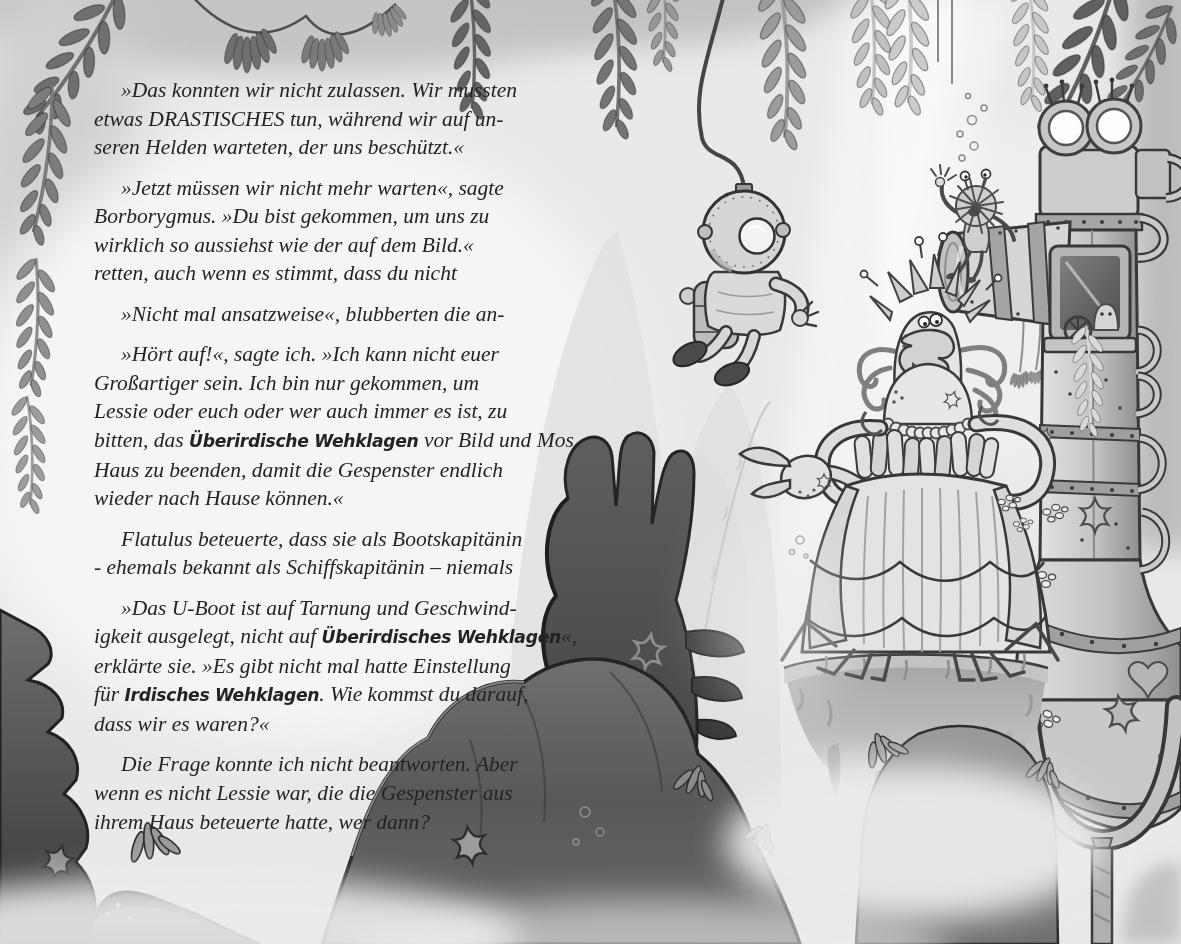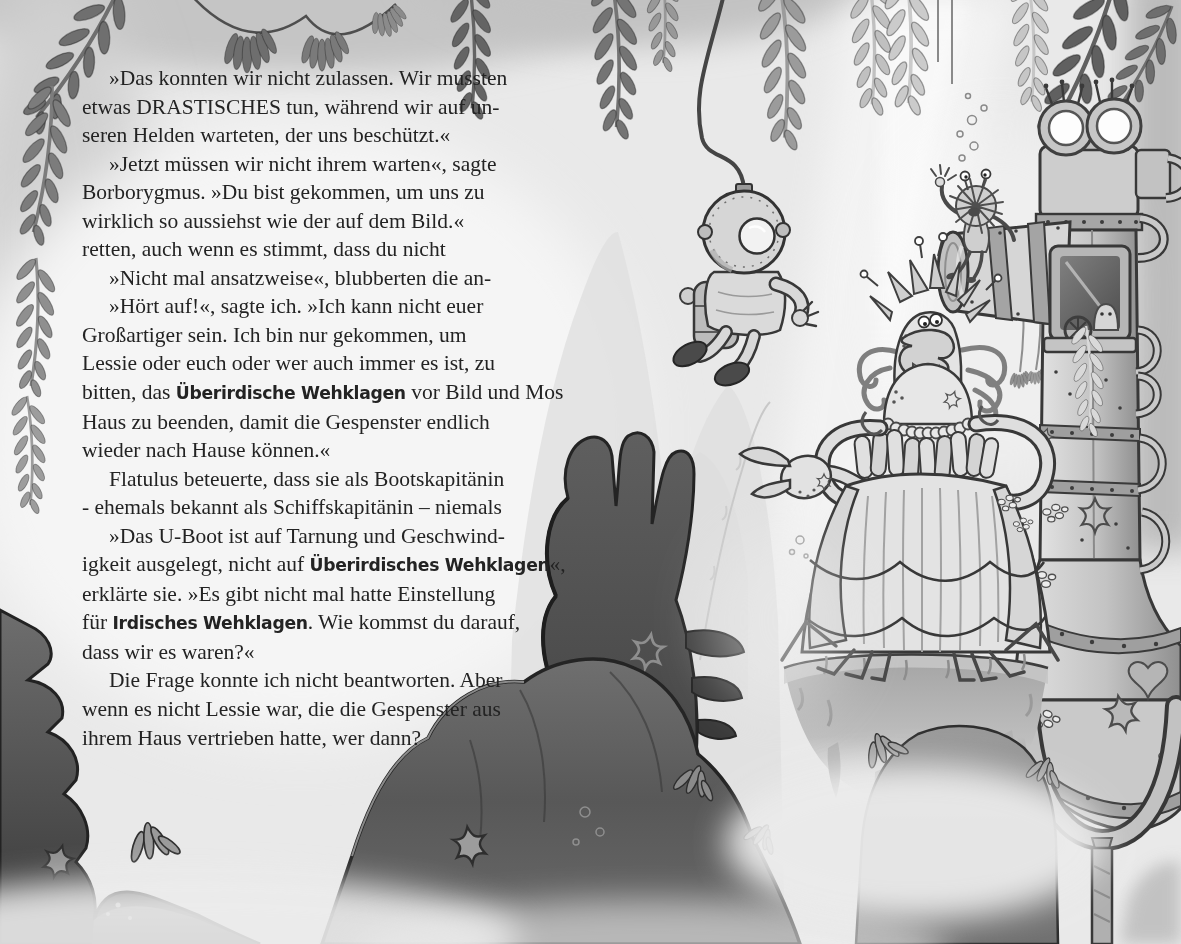--- a/index.html
+++ b/index.html
@@ -1,21 +1,21 @@
 <!DOCTYPE html>
 <html><head>
 <meta charset="utf-8">
 <style>
   html,body{margin:0;padding:0;background:#dcdcdc;}
   .page{position:relative;width:1181px;height:944px;background:#e9e9e9;overflow:hidden;}
   .art{position:absolute;left:0;top:0;width:1181px;height:944px;display:block;}
   .story{position:absolute;left:82px;top:64px;width:474px;
          font-family:"Liberation Serif", serif;font-size:21.5px;line-height:28.55px;
          color:#232323;}
-  .para{margin:0;}
+  .para{margin:12px;font-style:italic;}
   .line{display:block;white-space:pre;}
   .line.first{padding-left:27px;}
   .fancy{font-family:"DejaVu Sans", sans-serif;font-weight:700;font-size:0.8em;letter-spacing:-0.3px;}
 </style>
 </head>
 <body>
 
 <div class="page">
 
 <svg class="art" viewBox="0 0 1181 944" xmlns="http://www.w3.org/2000/svg">
@@ -500,21 +500,21 @@
   </g>
 </svg>
 
 <div class="story">
       <p class="para">
         <span class="line first"><span>»Das konnten wir nicht zulassen. Wir mussten</span></span>
         <span class="line"><span>etwas DRASTISCHES tun, während wir auf un-</span></span>
         <span class="line"><span>seren Helden warteten, der uns beschützt.«</span></span>
       </p>
       <p class="para">
-        <span class="line first"><span>»Jetzt müssen wir nicht ihrem warten«, sagte</span></span>
+        <span class="line first"><span>»Jetzt müssen wir nicht mehr warten«, sagte</span></span>
         <span class="line"><span>Borborygmus. »Du bist gekommen, um uns zu</span></span>
         <span class="line"><span>wirklich so aussiehst wie der auf dem Bild.«</span></span>
         <span class="line"><span>retten, auch wenn es stimmt, dass du nicht</span></span>
       </p>
       <p class="para">
         <span class="line first"><span>»Nicht mal ansatzweise«, blubberten die an-</span></span>
       </p>
       <p class="para">
         <span class="line first"><span>»Hört auf!«, sagte ich. »Ich kann nicht euer</span></span>
         <span class="line"><span>Großartiger sein. Ich bin nur gekommen, um</span></span>
@@ -530,17 +530,17 @@
       <p class="para">
         <span class="line first"><span>»Das U-Boot ist auf Tarnung und Geschwind-</span></span>
         <span class="line"><span>igkeit ausgelegt, nicht auf </span><span class="fancy">Überirdisches Wehklagen</span><span>«,</span></span>
         <span class="line"><span>erklärte sie. »Es gibt nicht mal hatte Einstellung</span></span>
         <span class="line"><span>für </span><span class="fancy">Irdisches Wehklagen</span><span>. Wie kommst du darauf,</span></span>
         <span class="line"><span>dass wir es waren?«</span></span>
       </p>
       <p class="para">
         <span class="line first"><span>Die Frage konnte ich nicht beantworten. Aber</span></span>
         <span class="line"><span>wenn es nicht Lessie war, die die Gespenster aus</span></span>
-        <span class="line"><span>ihrem Haus vertrieben hatte, wer dann?</span></span>
+        <span class="line"><span>ihrem Haus beteuerte hatte, wer dann?</span></span>
       </p>
     </div>
 
 </div>
 
 </body></html>

